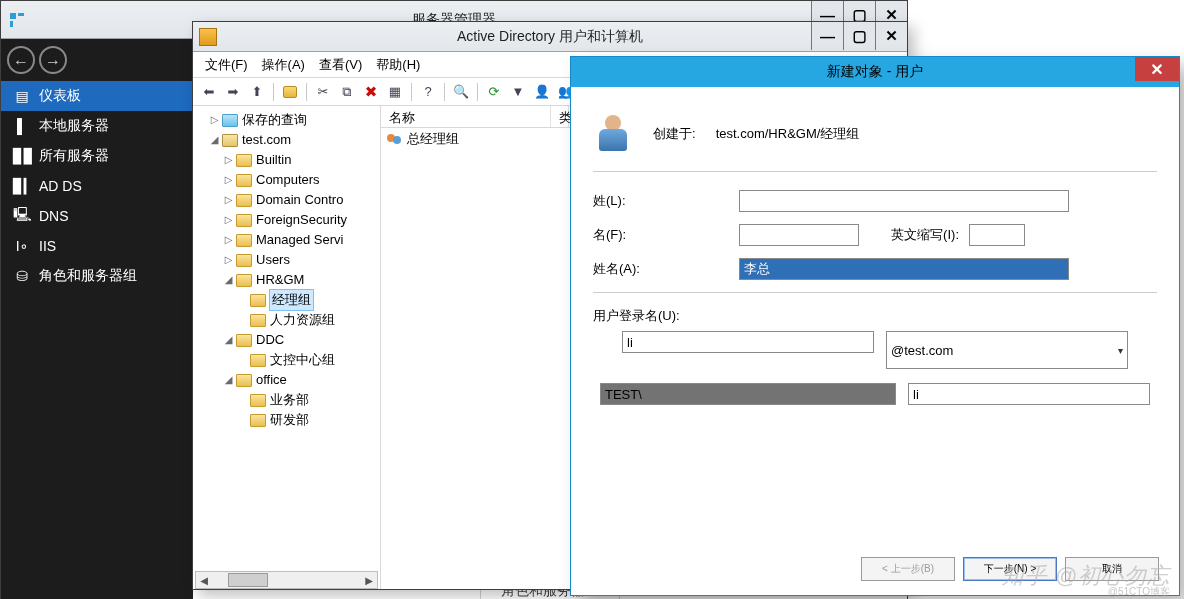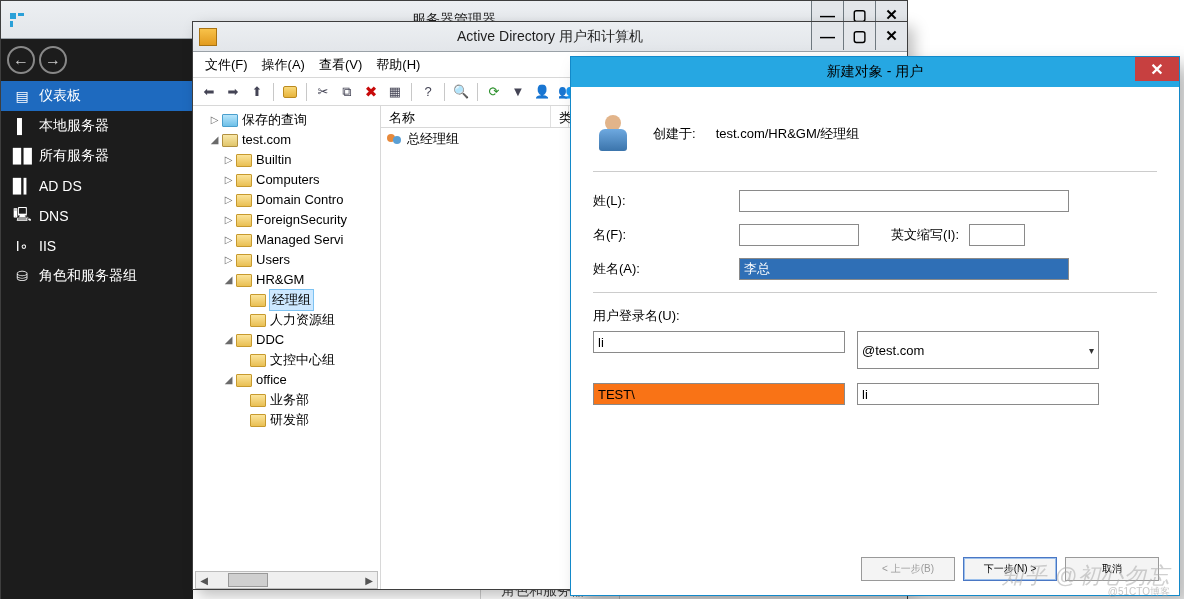--- a/index.html
+++ b/index.html
@@ -68,21 +68,21 @@
 .usr-ico .hd{position:absolute;left:8px;top:0;width:16px;height:16px;background:#e2b48a;border-radius:50%;}
 .usr-ico .bd{position:absolute;left:2px;top:14px;width:28px;height:22px;background:linear-gradient(#6ea9e0,#3b74ab);border-radius:6px 6px 3px 3px;}
 .nu-lbl { font-size: 13px; }
 .nu-form { padding-top: 18px; }
 .frow { display:flex; align-items:center; margin-bottom: 12px; font-size:13px;}
 .flab { width: 146px; }
 .finp { border:1px solid #8a8a8a; height:22px; padding:2px 4px; font-size:13px; font-family:inherit; }
 .finp.sel-txt{ background:#2f6fb6;color:#fff; }
 .nu-sep { height: 1px; background:#ccc; margin: 6px 0 14px 0; }
 .nu-sec-lbl { font-size:13px; margin-bottom:6px; }
-.frow2 { display:flex; gap:12px; margin-bottom:14px;}
+.frow2 { display:flex; gap:12px; margin-bottom:14px;justify-content:center;}
 .fsel { border:1px solid #8a8a8a; height:24px; padding:18px 4px; font-size:13px; display:flex;align-items:center;justify-content:space-between;}
 .fsel .chev{font-size:10px;color:#333;}
 .nu-btns { position:absolute; bottom:14px; right:20px; display:flex; gap:8px;}
 .nu-btn { min-width:94px; height:24px; border:1px solid #9a9a9a; background:#f4f4f4; display:flex;align-items:center;justify-content:center;font-size:10px; padding:0 10px;}
 .nu-btn.dis { color:#9a9a9a; }
 .nu-btn.def { border:1px solid #4a77c4; box-shadow: inset 0 0 0 1px #9cc0ec;}
 
 
 .wm { position:absolute; right:14px; bottom:8px; font-size:22px; color:rgba(170,170,170,0.55); font-style:italic; letter-spacing:1px; pointer-events:none;}
 .wm2{ position:absolute; right:14px; bottom:0px; font-size:10px; color:rgba(160,160,160,0.6);}
@@ -325,21 +325,21 @@
       <div class="nu-sep"></div>
       <div class="nu-sec-lbl">用户登录名(U):</div>
       <div class="frow2">
         <input class="finp" style="width: 252px;" value="li">
         <div class="fsel" style="width:242px;">
           <span>@test.com</span>
           <span class="chev">▾</span>
         </div>
       </div>
       <div class="frow2">
-        <input class="finp" style="width: 252px; background: #f97316;" readonly="" value="TEST\">
+        <input class="finp" style="width: 296px; background: #737373;" readonly="" value="TEST\">
         <input class="finp" style="width: 242px;" value="li">
       </div>
     </div>
   </div>
   <div class="nu-btns">
     <div class="nu-btn dis">&lt; 上一步(B)</div>
     <div class="nu-btn def">下一步(N) &gt;</div>
     <div class="nu-btn">取消</div>
   </div>
 </div>

